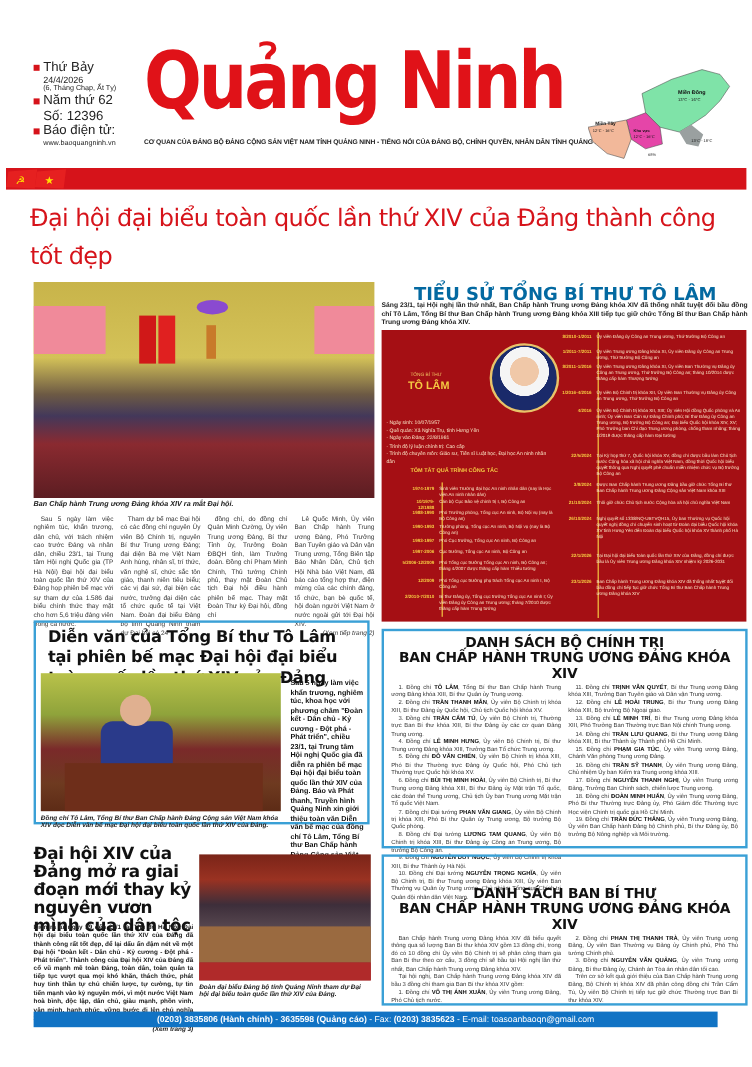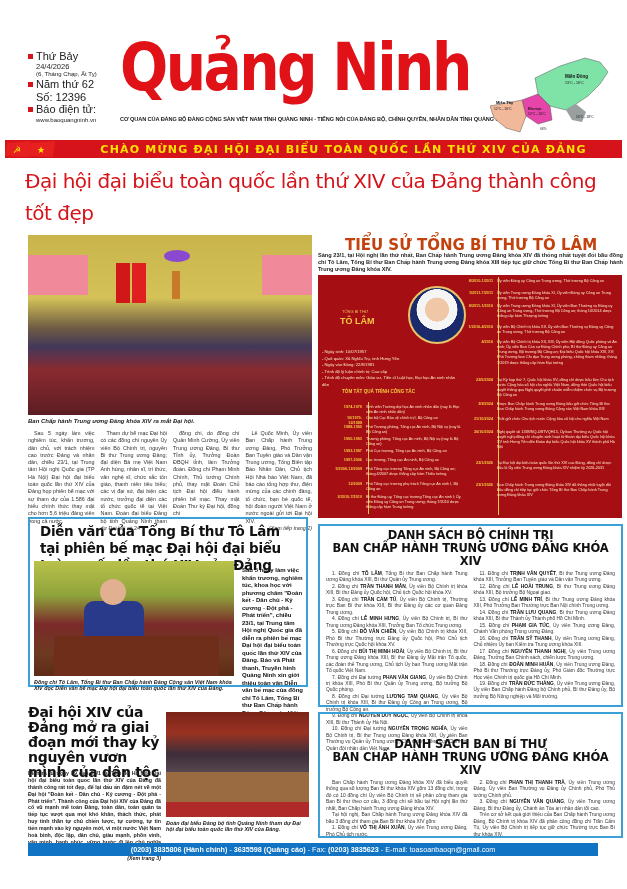--- a/index.html
+++ b/index.html
@@ -33,21 +33,21 @@
 .box2 h2{font-family:"DejaVu Sans",sans-serif;font-size:13.5px;line-height:17px;padding:4px 6px 0 10px;color:#111;letter-spacing:-0.3px;font-weight:bold}
 .photo2{left:34px;top:561px;width:200px;height:115px;background:linear-gradient(180deg,#b9c24a 0%,#8fa33b 30%,#7a2a2a 55%,#6e3a20 80%,#5d2b16 100%)}
 .cap2{left:34px;top:679px;width:205px;font-size:5.4px;font-style:italic;font-weight:bold;color:#222;line-height:1.2}
 .side2{left:242px;top:567px;width:62px;font-size:6px;font-weight:bold;line-height:1.25;color:#111}
 
 .h3{left:28px;top:705px;width:140px;font-family:"DejaVu Sans",sans-serif;font-weight:bold;font-size:14px;line-height:15px;color:#111;letter-spacing:-0.3px}
 .body3{left:28px;top:770px;width:133px;font-size:5.3px;line-height:1.3;color:#222;text-align:justify}
 .photo3{left:166px;top:712px;width:143px;height:105px;background:linear-gradient(180deg,#7a2418 0%,#9a3222 20%,#3d2e3a 40%,#5a4a52 60%,#7d5040 80%,#9e2a2a 100%)}
 .cap3{left:166px;top:820px;width:143px;font-size:5.4px;font-style:italic;font-weight:bold;color:#222;line-height:1.2}
 
-.bioTitle{left:315px;top:236px;width:312px;text-align:center;font-family:"DejaVu Sans",sans-serif;font-weight:bold;font-size:15px;color:#c2410c}
+.bioTitle{left:315px;top:236px;width:312px;text-align:center;font-family:"DejaVu Sans",sans-serif;font-weight:bold;font-size:15px;color:#0369a1}
 .bioIntro{left:318px;top:252px;width:305px;font-size:5.6px;font-weight:bold;line-height:1.25;color:#222;text-align:justify}
 .bioPanel{left:318px;top:275px;width:304px;height:243px;background:#a50f14}
 .bioL{position:absolute;left:4px;top:4px;width:140px;color:#f2d7a0}
 .portrait{position:absolute;left:86px;top:7px;width:58px;height:58px;border-radius:50%;background:radial-gradient(circle at 50% 40%,#f0c8a8 0 28%,#f5f5f5 29% 48%,#1a2a6a 49% 100%);border:2px solid #e8c36a}
 .bioname-k{position:absolute;left:20px;top:30px;font-size:4px;color:#f0c060}
 .bioname{position:absolute;left:18px;top:37px;font-size:9px;font-weight:bold;color:#f5c842}
 .facts{position:absolute;left:0;top:70px;font-size:4.2px;line-height:1.55;color:#fbe8c8}
 .tsum{position:absolute;left:20px;top:110px;font-size:4.6px;font-weight:bold;color:#f5c842}
 .tl{position:absolute;font-size:3.8px;color:#fbe8c8;line-height:1.35;display:flex;gap:4px}
 .tl .d{color:#f5c842;width:28px;text-align:right;flex:none;font-weight:bold}
@@ -106,21 +106,20 @@
 
 <div class="abs banner">
   <div class="flags">
     <svg width="60" height="18">
         <path d="M2 3 L26 1 L24 17 L0 16 Z" fill="#e62020"></path>
         <path d="M26 3 L50 1 L48 17 L24 16 Z" fill="#e62020"></path>
         <text x="8" y="13" font-size="9" fill="#ffe200">☭</text>
         <text x="32" y="13" font-size="9" fill="#ffe200">★</text>
       </svg>
   </div>
-  <div class="txt">CHÀO MỪNG ĐẠI HỘI ĐẠI BIỂU TOÀN QUỐC LẦN THỨ XIV CỦA ĐẢNG</div>
 </div>
 
 <h1 class="abs headline">Đại hội đại biểu toàn quốc lần thứ XIV của Đảng thành công tốt đẹp</h1>
 
 <div class="abs photo1">
   <div style="position:absolute;left:0;top:20px;width:60px;height:40px;background:#f08a9a"></div>
   <div style="position:absolute;right:0;top:20px;width:50px;height:40px;background:#f08a9a"></div>
   <div style="position:absolute;left:136px;top:15px;width:26px;height:12px;border-radius:50%;background:#8a4ad0"></div>
   <div style="position:absolute;left:88px;top:28px;width:14px;height:40px;background:#d01818"></div>
   <div style="position:absolute;left:104px;top:28px;width:14px;height:40px;background:#e02020"></div>

